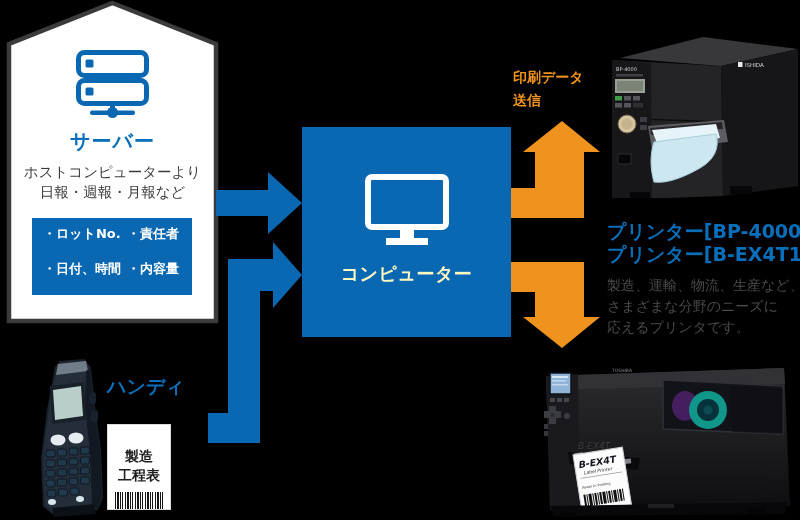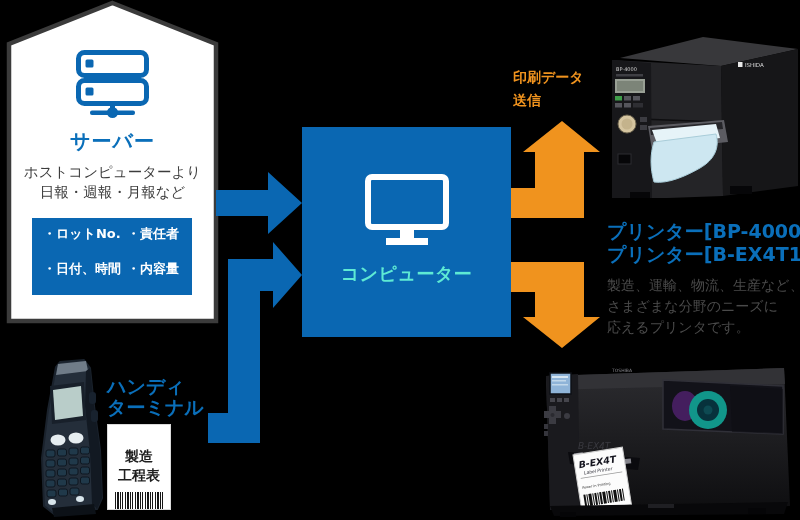--- a/index.html
+++ b/index.html
@@ -16,21 +16,21 @@
   .bullet-box{left:32px;top:218px;width:160px;height:77px;background:#0a67b2;
               box-sizing:border-box;padding:8px 0 0 11px;display:grid;
               grid-template-columns:84px 1fr;row-gap:20px;align-content:start;
               color:#fff;font-size:13px;font-weight:bold;}
   .bullet-box span{white-space:nowrap;line-height:15px;}
 
   
   .computer-box{left:302px;top:127px;width:209px;height:210px;background:#0a67b2;
                 display:flex;flex-direction:column;align-items:center;}
   .computer-box svg{margin-top:47px;}
-  .computer-label{margin-top:15px;color:#5eead4;font-size:18px;font-weight:bold;letter-spacing:.5px;}
+  .computer-label{margin-top:15px;color:#fef9c3;font-size:18px;font-weight:bold;letter-spacing:.5px;}
 
   
   .print-send{left:513px;top:50px;color:#f0931e;font-size:14px;font-weight:bold;line-height:23px;margin-top:16px;}
   .printer-names{left:607px;top:220px;color:#0a6fba;font-size:19px;font-weight:bold;
                  line-height:22.5px;white-space:nowrap;}
   .printer-desc{left:607px;top:275px;color:#4a4a4a;font-size:14px;line-height:21px;
                 font-weight:500;white-space:nowrap;}
 
   
   .handy-label{left:107px;top:368px;color:#0a6fba;font-size:19px;font-weight:bold;line-height:21px;margin-top:8px;}
@@ -239,21 +239,20 @@
         <rect x="38.5" y="135" width="9" height="7" rx="2"></rect>
         <rect x="50" y="134" width="9" height="7" rx="2"></rect>
     </g>
     <ellipse cx="32" cy="148" rx="4" ry="3" fill="#d9e6ec"></ellipse>
     <ellipse cx="60" cy="145" rx="4" ry="3" fill="#d9e6ec"></ellipse>
     <polygon points="32,154 74,150 76,160 34,163" fill="#0c1117"></polygon>
   </svg>
 
   <div class="abs handy-label">
     <div>ハンディ</div>
-    <div>ターミナル</div>
   </div>
 
   <div class="abs process-card">
     <div class="ln">製造</div>
     <div class="ln">工程表</div>
     <div class="barcode"></div>
   </div>
 
 </div>
 

